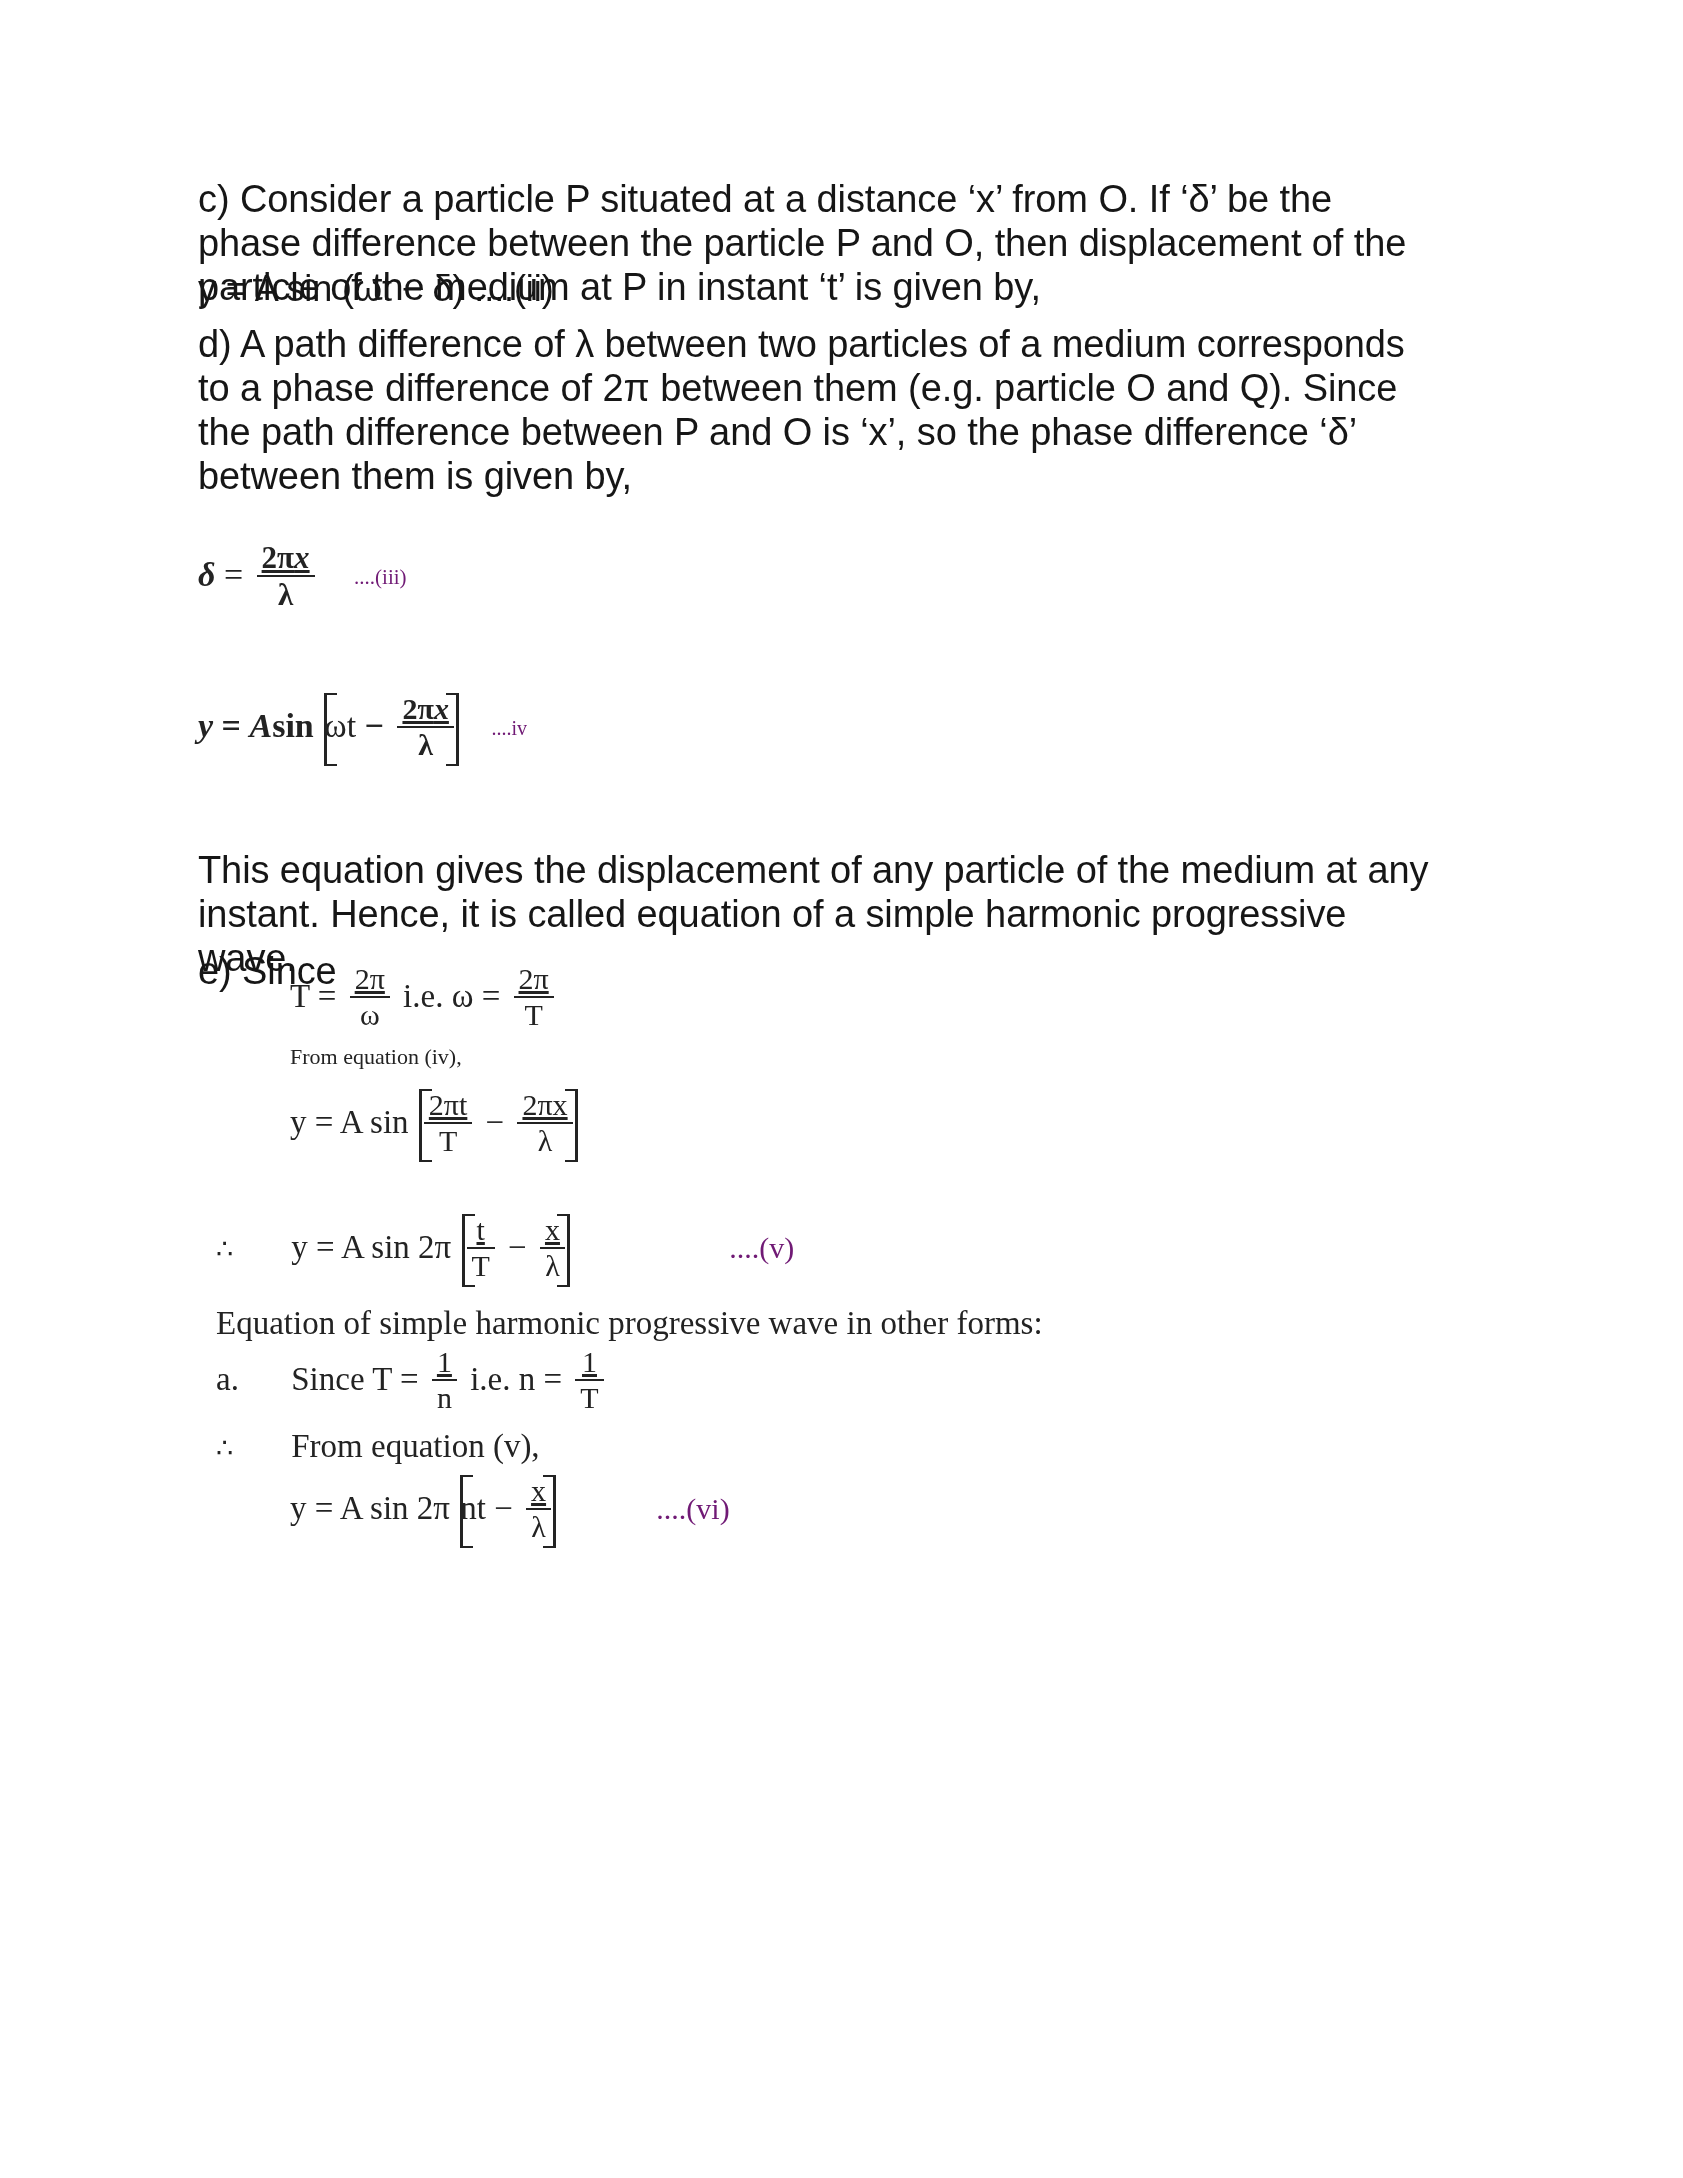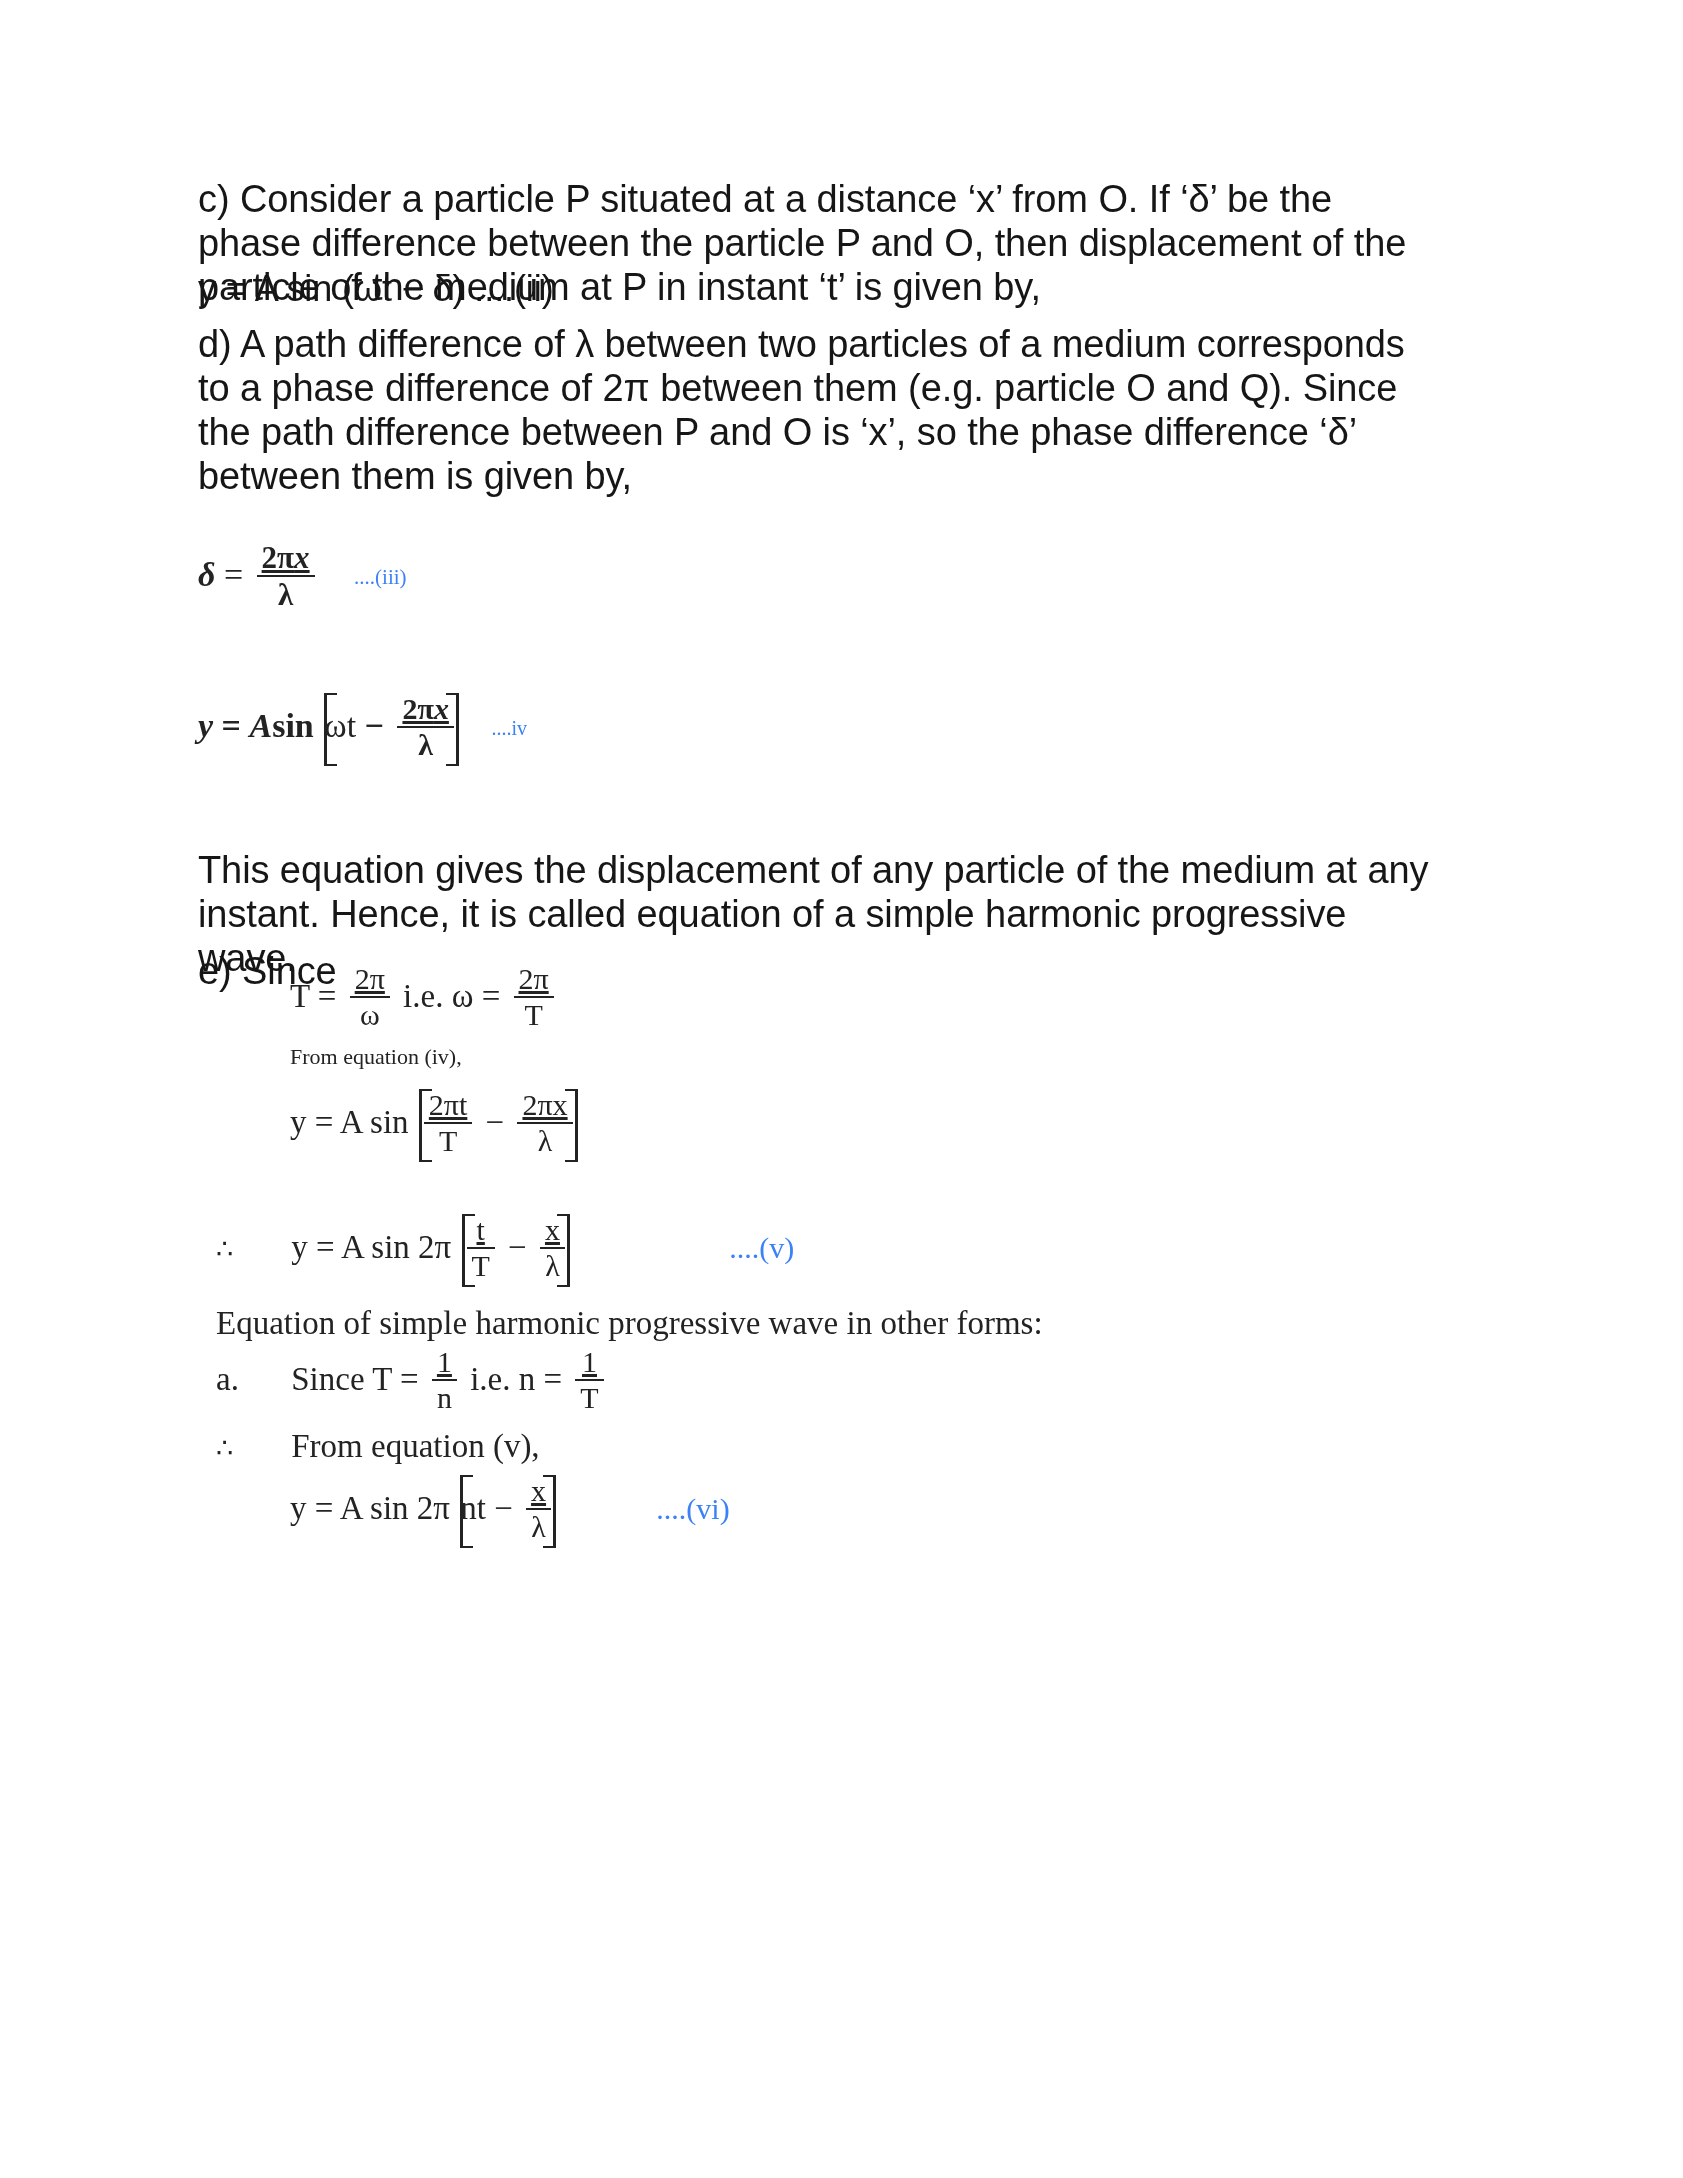--- a/index.html
+++ b/index.html
@@ -86,21 +86,21 @@
     left: 0;
     border-left: 3px solid #232323;
   }
   .brk::after {
     right: 0;
     border-right: 3px solid #232323;
   }
 
   .eqno {
     font-family: "Liberation Serif", serif;
-    color: #3b82f6;
+    color: #701a75;
     white-space: nowrap;
   }
 
   
 
   
   #para-c { top: 139px; }
 
   
   #eq-ii {

